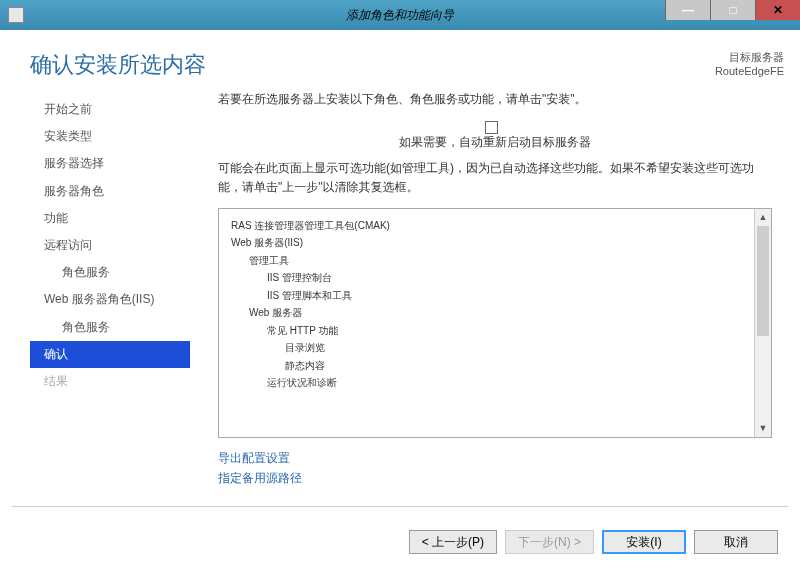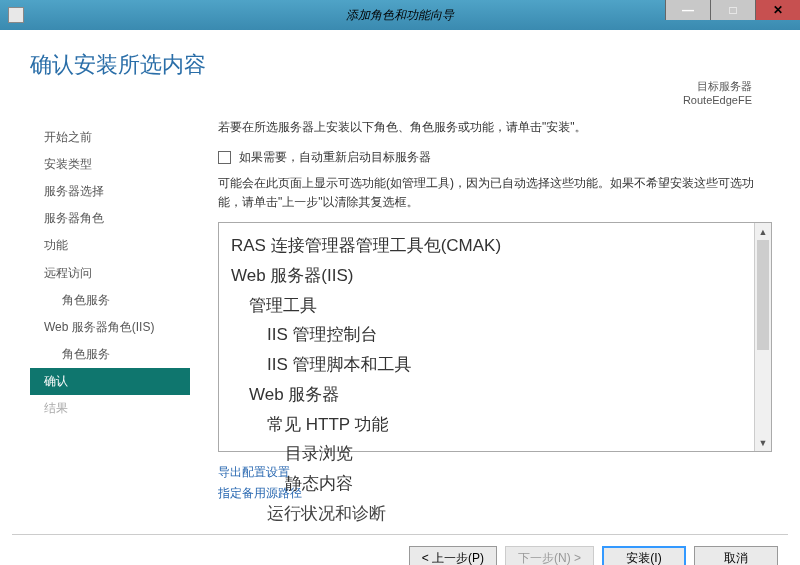--- a/index.html
+++ b/index.html
@@ -54,36 +54,35 @@
       justify-content:center;
       font-size:12px;
       font-family: "Segoe UI Symbol", sans-serif;
     }
     .titlebar .win-btn.min { background:#c8c8c8;}
     .titlebar .win-btn.max { background:#c8c8c8;}
     .titlebar .win-btn.close { background:#c75050; color:#000;}
     .titlebar .win-btn span{font-weight:bold;}
     
     .header-row {
-      padding: 20px 48px 10px 30px;
+      padding: 20px 16px 10px 30px;
       display:flex;
       justify-content:space-between;
       align-items:flex-start;
     }
     .page-title {
       font-size: 22px;
       color: #2a6ea8;
       font-weight: normal;
     }
     .server-info {
       text-align:right;
       font-size:11px;
       color:#555;
       line-height:1.3;
-      margin-top:29px;
     }
     
     .main {
       display:flex;
       padding: 0 8px 0 30px;
       height: 410px;
     }
     .sidebar {
       width: 160px;
       padding-top: 6px;
@@ -92,34 +91,34 @@
       font-size: 12px;
       color: #555;
       padding: 4px 8px 4px 14px;
       line-height:1.6;
       cursor:default;
     }
     .sidebar .item.sub {
       padding-left: 32px;
     }
     .sidebar .item.active {
-      background: #0f766e;
+      background: #1d4ed8;
       color: #fff;
     }
     .sidebar .item.disabled { color:#aaa; }
     
     .content {
       flex:1;
       padding: 0 20px 0 28px;
       font-size:12px;
       color:#333;
     }
     .content .instr1 { line-height:1.6; margin-bottom:12px;}
     .content .chk-row {
-      display:flex; align-items:center; margin-bottom:8px;
+      display:flex; align-items:center; margin-bottom:8px;flex-direction:column;
     }
     .content .chk-row .chk {
       width:13px; height:13px;
       border:1px solid #666;
       margin-right:8px;
       background:#fff;
     }
     .content .instr2 { line-height:1.6; margin-bottom:10px; color:#333;}
     
     .feature-box {
@@ -145,21 +144,21 @@
     }
     .feature-scroll .track {flex:1; position:relative;}
     .feature-scroll .thumb {
       position:absolute;
       left:2px; right:2px;
       top:0; height:110px;
       background:#cdcdcd;
     }
     .feature-list {
       padding:8px 20px 8px 12px;
-      font-size:17px;
+      font-size:10px;
       line-height:1.75;
       color:#333;
     }
     .feature-list .l0 {margin-left:0px;}
     .feature-list .l1 {margin-left:18px;}
     .feature-list .l2 {margin-left:36px;}
     .feature-list .l3 {margin-left:54px;}
     .feature-list .cut { color:#444;}
     
     .links {
@@ -171,21 +170,21 @@
       color:#2968b1;
       text-decoration:none;
     }
     
     .footer {
       height:48px;
       border-top:1px solid #ccc;
       margin: 6px 12px 0 12px;
       display:flex;
       justify-content:flex-end;
-      align-items:center;
+      align-items:flex-end;
       gap:8px;
       padding-right:10px;
     }
     .footer button {
       min-width:84px;
       height:24px;
       font-size:12px;
       background:#eaeaea;
       border:1px solid #999;
       padding:0 12px;

